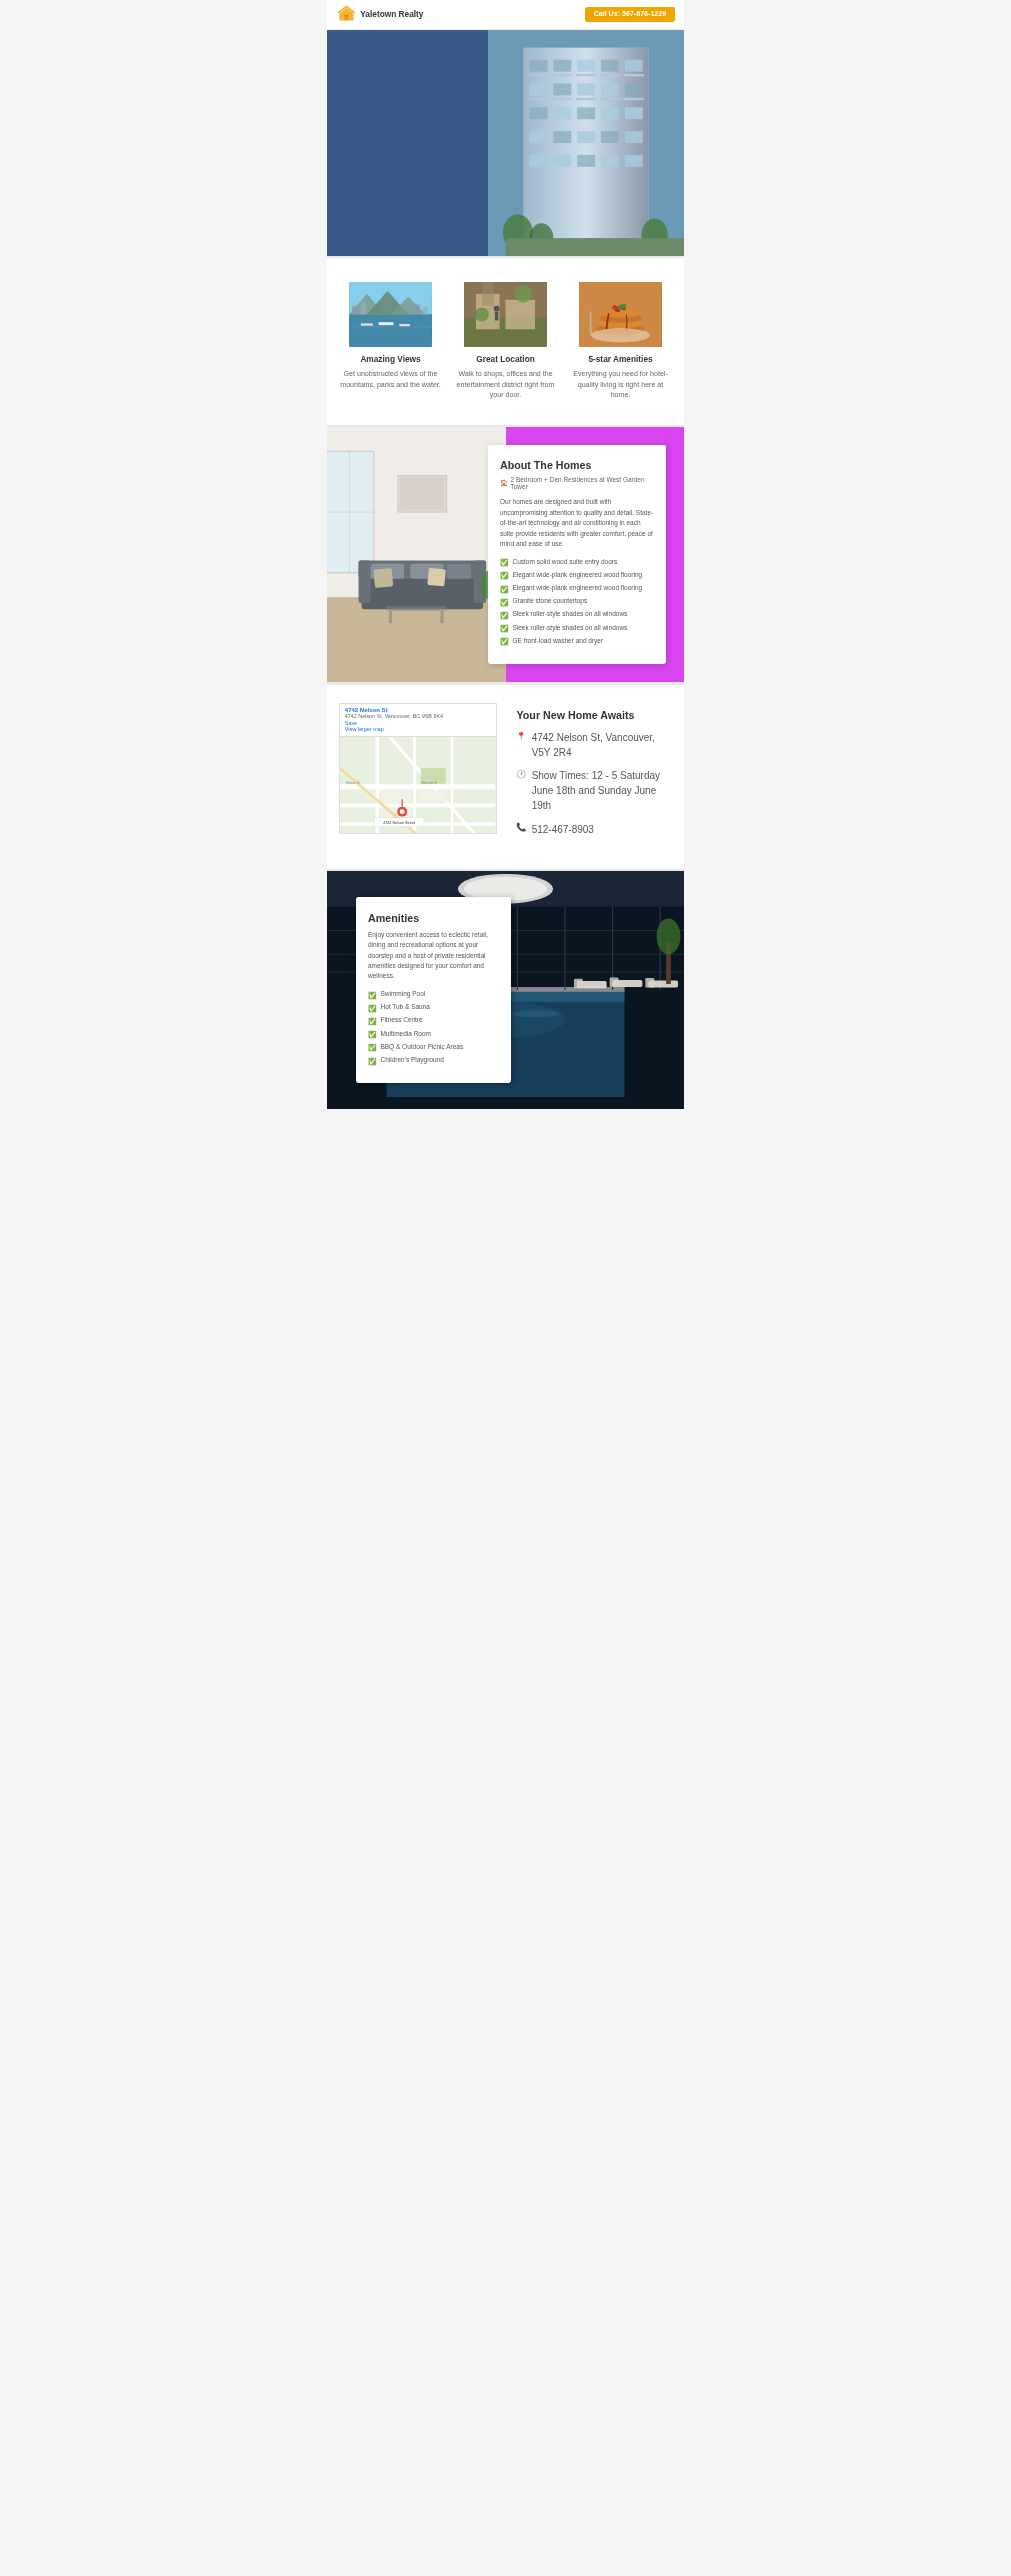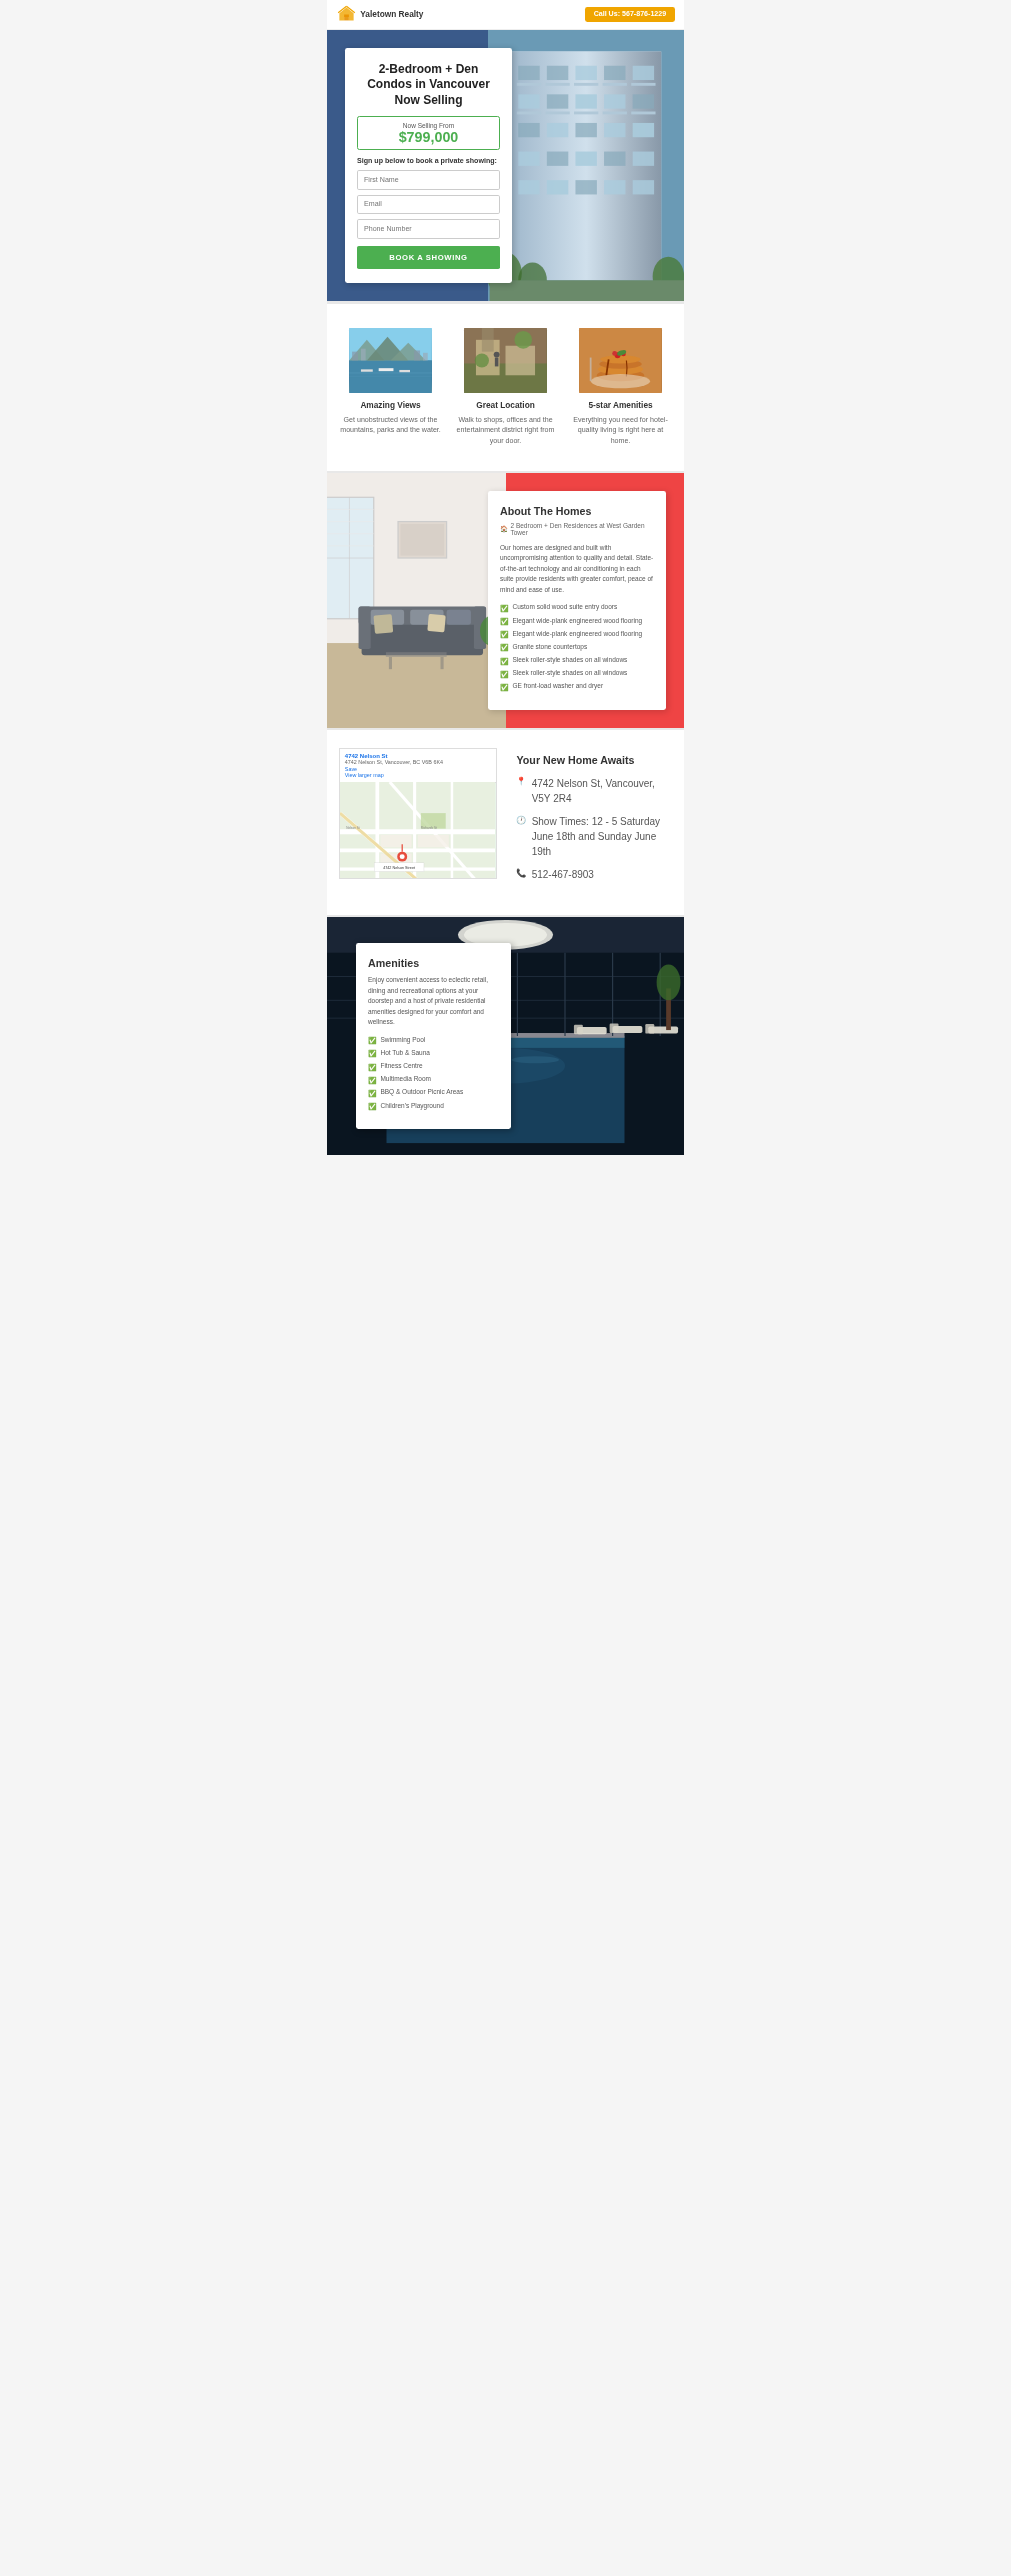--- a/index.html
+++ b/index.html
@@ -152,21 +152,21 @@
     .feature-desc {
       font-size: 7.1px;
       color: #666;
       line-height: 1.5;
     }
 
     
     .about-section {
       position: relative;
       min-height: 250px;
-      background: #ef4444;
+      background: #d946ef;
       display: flex;
       align-items: center;
     }
     .about-bg {
       position: absolute;
       left: 0; top: 0; bottom: 0;
       width: 50%;
       background: linear-gradient(135deg, #d0d0d0, #b0b0b0);
       overflow: hidden;
     }
@@ -430,32 +430,20 @@
       <rect x="148" y="114" width="34" height="4" fill="#b0c8d8"></rect>
       <rect x="188" y="114" width="34" height="4" fill="#b0c8d8"></rect>
       <rect x="228" y="114" width="34" height="4" fill="#b0c8d8"></rect>
 
       <ellipse cx="50" cy="340" rx="25" ry="30" fill="#4a7a3a" opacity="0.8"></ellipse>
       <ellipse cx="90" cy="350" rx="20" ry="25" fill="#3a6a2a" opacity="0.7"></ellipse>
       <ellipse cx="280" cy="345" rx="22" ry="28" fill="#4a7a3a" opacity="0.8"></ellipse>
       <rect x="30" y="350" width="300" height="30" fill="#6a8a6a"></rect>
     </svg>
   </div>
-  <div class="hero-card">
-    <h1 class="hero-title">2-Bedroom + Den Condos in Vancouver Now Selling</h1>
-    <div class="price-box">
-      <div class="price-label">Now Selling From</div>
-      <div class="price-value">$799,000</div>
-    </div>
-    <span class="signup-label">Sign up below to book a private showing:</span>
-    <input class="form-input" type="text" placeholder="First Name" style="">
-    <input class="form-input" type="email" placeholder="Email" style="">
-    <input class="form-input" type="tel" placeholder="Phone Number" style="">
-    <button class="book-btn">BOOK A SHOWING</button>
-  </div>
 </div>
 
 <div class="section-divider"></div>
 
 <div class="features">
   <div class="feature-item">
     <div class="feature-img feat-img-2" style="width:83px;height:65px;border-radius:2.4px;margin:0 auto 7.1px;">
       <svg width="83" height="65" viewBox="0 0 140 110">
         <rect width="140" height="55" fill="#87CEEB"></rect>
         <rect x="0" y="55" width="140" height="55" fill="#4488aa"></rect>

